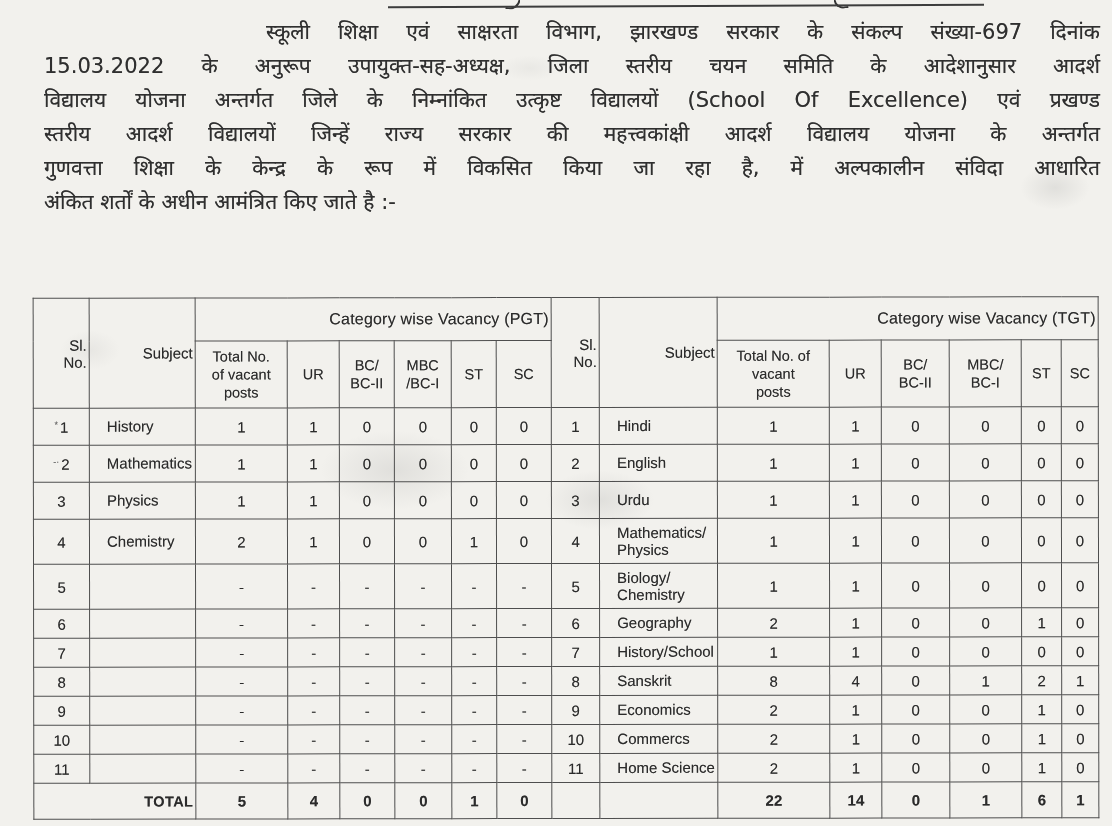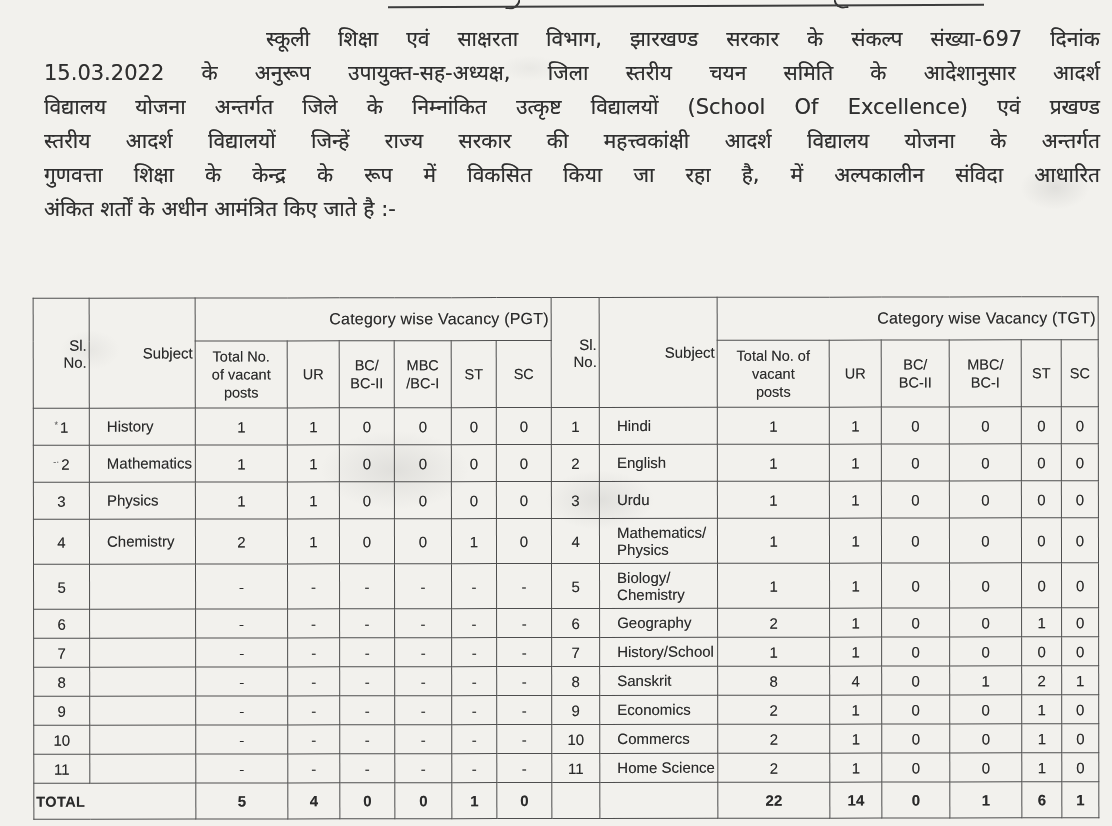--- a/index.html
+++ b/index.html
@@ -32,21 +32,20 @@
   .top-frag .desc2 { position:absolute; left:446px; top:-3px; width:12px; height:10px;
     border-left:2.4px solid #333; border-bottom:2.4px solid #333;
     border-bottom-left-radius:10px; transform:rotate(-8deg); }
 
   
   .intro {
     position:absolute; left:44px; top:15px; width:1056px;
     font-family:"DejaVu Sans", sans-serif;
     font-size:21px; line-height:34px; color:#2f2f2f;
     text-shadow:0 0 .5px rgba(40,40,40,.55);
-    margin-top:7px;
   }
   .intro .line { text-align:justify; text-align-last:justify; white-space:nowrap; }
   .intro .line.first { text-indent:222px; }
   .intro .line.last  { text-align-last:left; white-space:normal; }
 
   
   .vtable {
     position:absolute; left:33px; top:297px; width:1065px;
     border-collapse:collapse; table-layout:fixed;
     font-family:"Liberation Sans", sans-serif;
@@ -63,21 +62,21 @@
   .vtable thead tr.group-row th { height:40px;text-align:right; }
   .vtable thead tr.cols-row  th { height:64px; font-size:14.5px; line-height:1.25; }
   .vtable th.group { font-size:16px; letter-spacing:.2px; }
   .vtable td.c-subject { text-align:left; padding-left:17px; line-height:1.15; }
   .vtable tbody tr { height:29px; }
   .vtable tbody tr:nth-child(1), .vtable tbody tr:nth-child(2),
   .vtable tbody tr:nth-child(3) { height:37px; }
   .vtable tbody tr:nth-child(4), .vtable tbody tr:nth-child(5) { height:45px; }
   .vtable tfoot tr { height:36px; }
   .vtable tfoot td { font-weight:700; }
-  .vtable td.c-total-label { text-align:left; letter-spacing:.4px; font-size:14.5px;margin-left:35px; }
+  .vtable td.c-total-label { text-align:right; letter-spacing:.4px; font-size:14.5px;margin-left:35px; }
   .slmark { font-size:9px; color:#6a6a6a; margin-right:2px; vertical-align:5px; font-weight:400; }
 </style>
 </head>
 <body>
 
 <div class="smudge sm1"></div>
 <div class="smudge sm2"></div>
 <div class="smudge sm3"></div>
 <div class="smudge sm4"></div>
 <div class="smudge sm5"></div>

